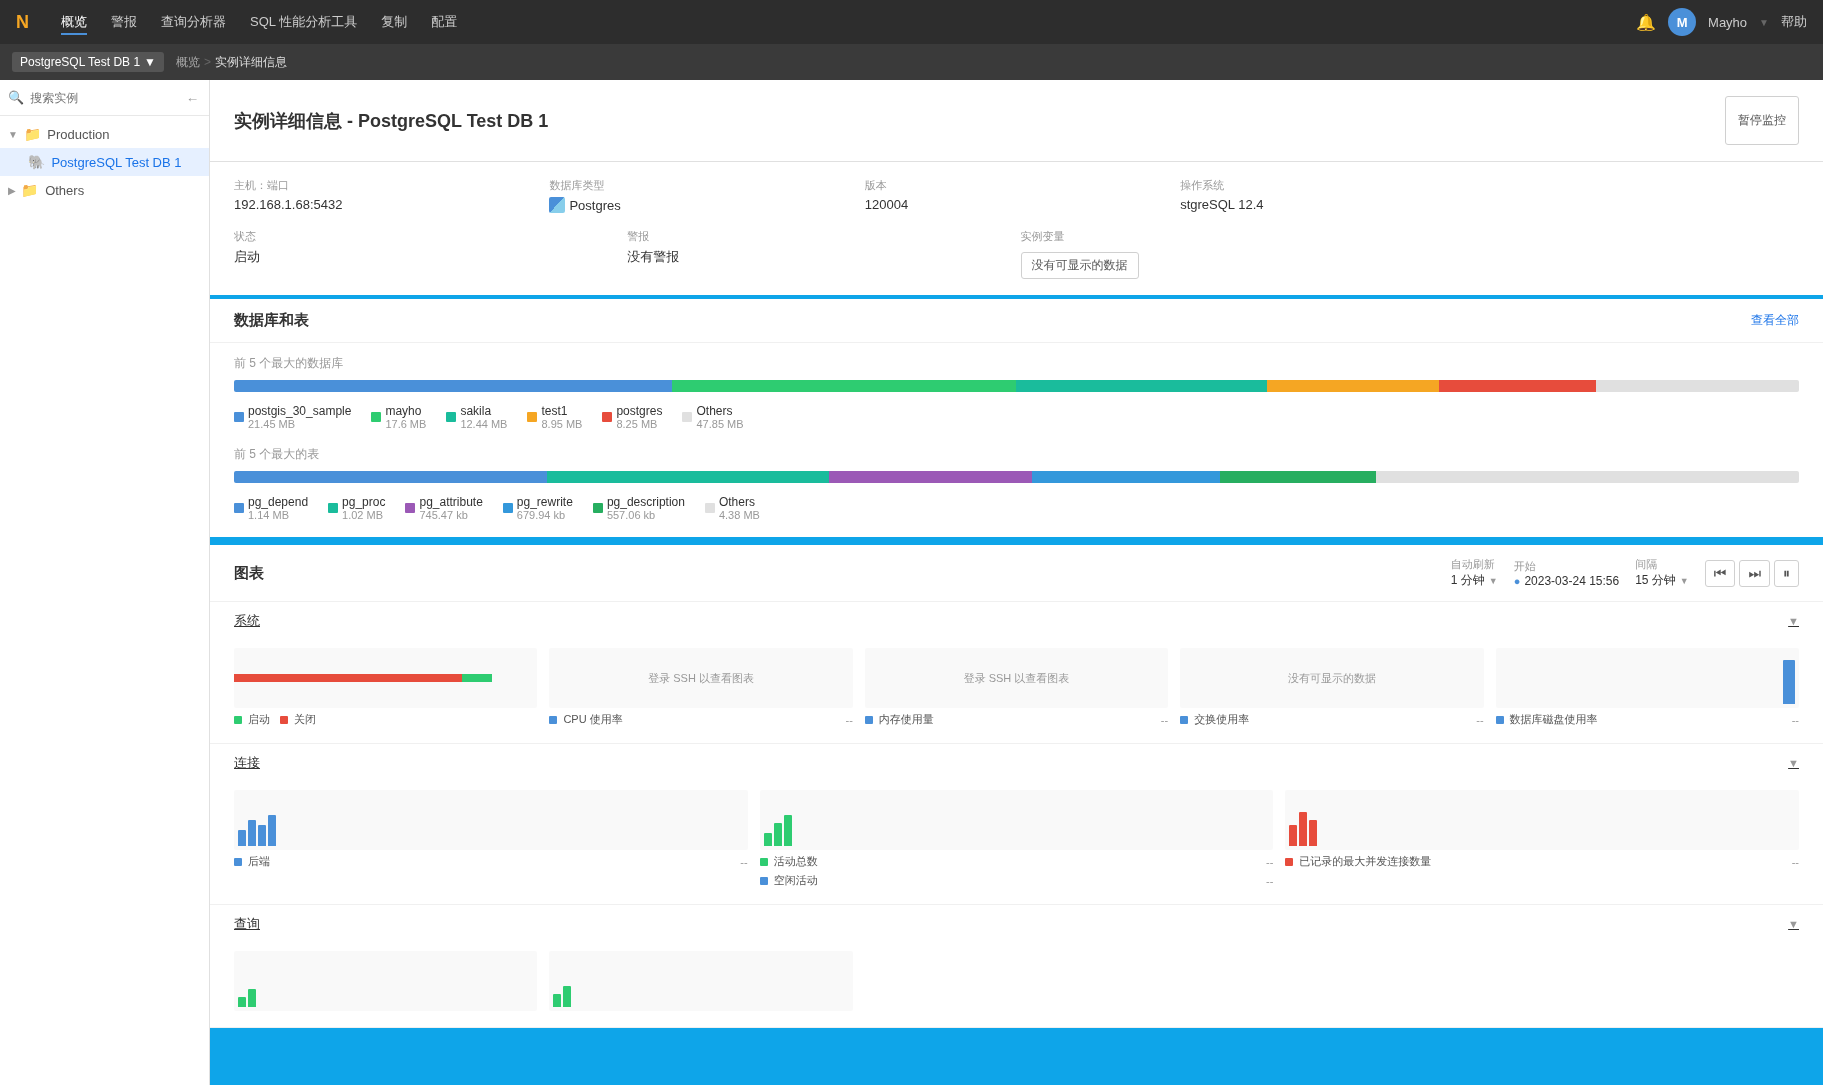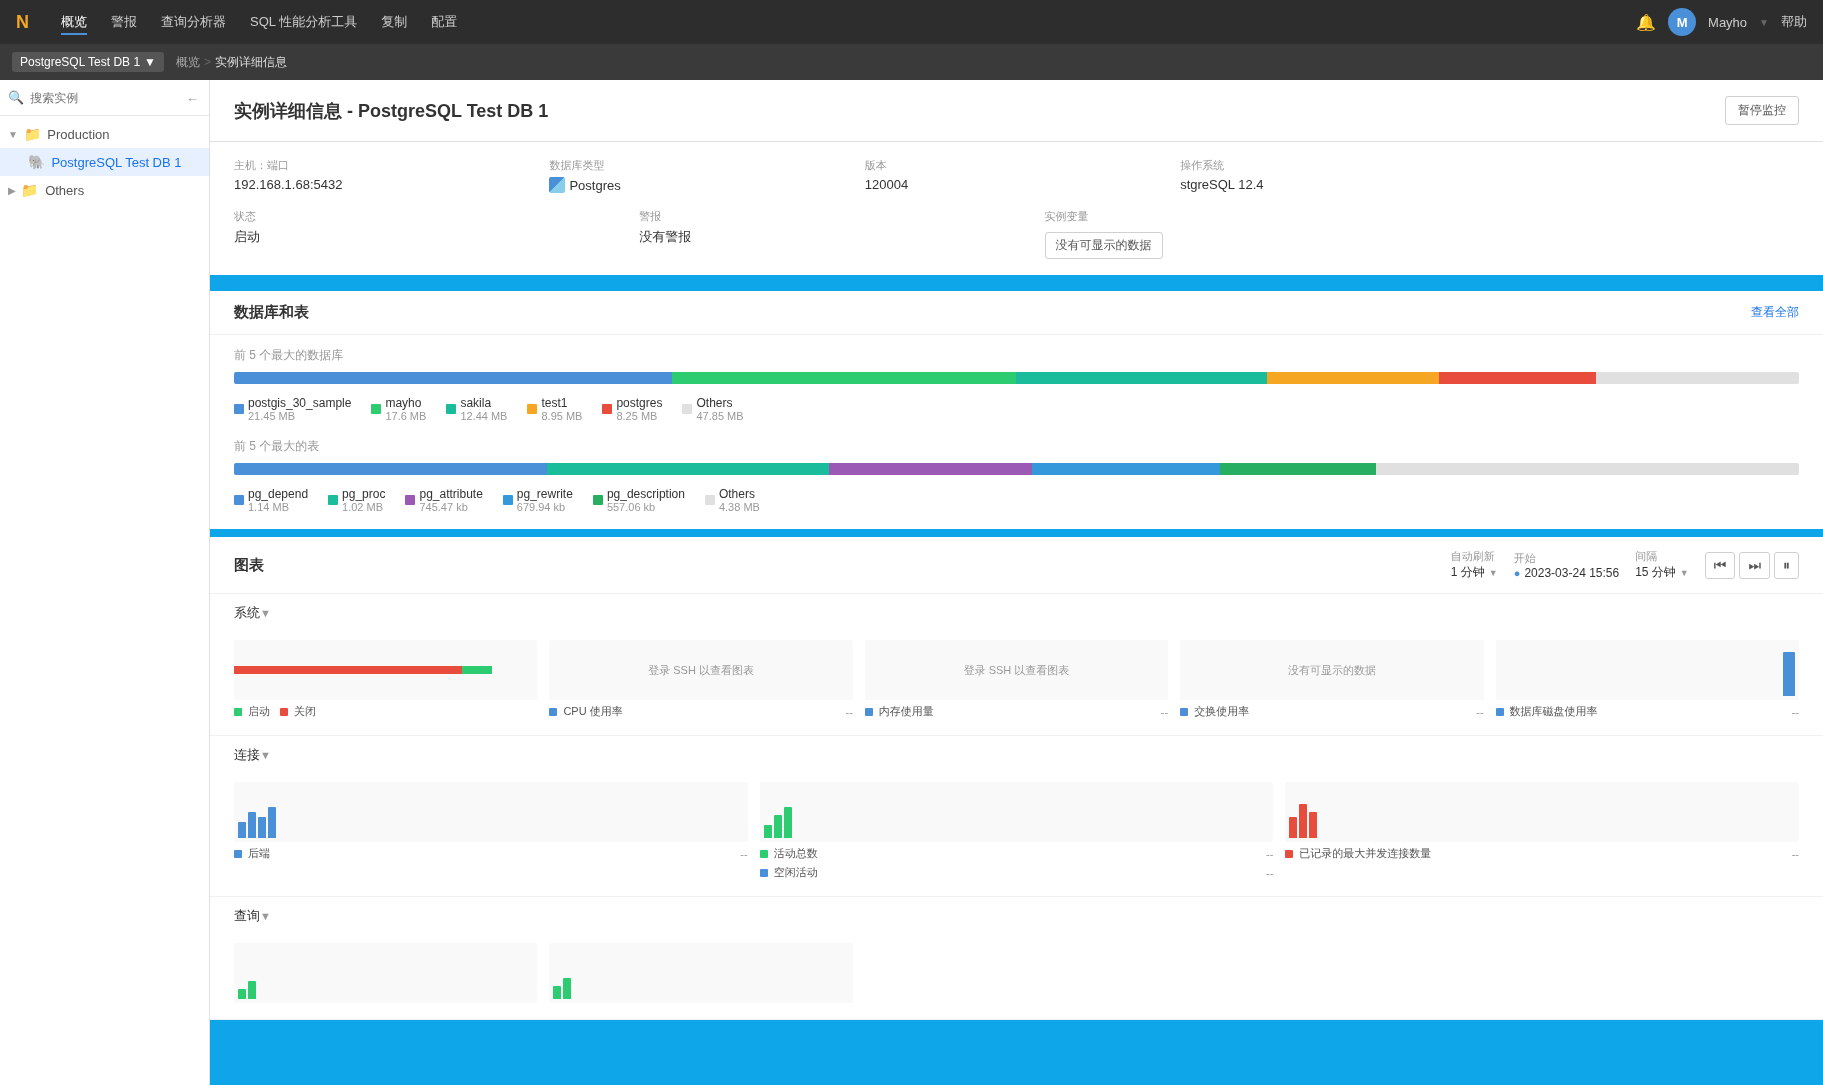--- a/index.html
+++ b/index.html
@@ -45,29 +45,29 @@
     .tree-group-header .caret { font-size: 10px; color: #999; }
     .tree-group-header .folder-icon { color: #f5a623; font-size: 14px; }
     .tree-item { display: flex; align-items: center; gap: 6px; padding: 6px 8px 6px 28px; cursor: pointer; font-size: 13px; color: #555; }
     .tree-item.active { background: #e6f0ff; color: #1a73e8; }
     .tree-item .db-icon { font-size: 14px; }
 
     
     .content { flex: 1; overflow-y: auto; background: #0ea5e9; }
     .content-header { background: #fff; padding: 16px 24px; border-bottom: 1px solid #e0e0e0; display: flex; align-items: center; justify-content: space-between; }
     .content-header h1 { font-size: 18px; font-weight: 600; color: #333; }
-    .btn-stop { background: none; border: 1px solid #d0d0d0; border-radius: 3px; padding: 5px 12px; font-size: 12px; color: #555; cursor: pointer; }
-
-    
-    .info-section { background: #fff; padding: 16px 24px; margin-bottom: 16px; }
+    .btn-stop { background: none; border: 1px solid #d0d0d0; border-radius: 3px; padding: 15px 12px; font-size: 12px; color: #555; cursor: pointer; }
+
+    
+    .info-section { background: #fff; padding: 16px 24px; margin-bottom: 4px; }
     .info-grid { display: grid; grid-template-columns: repeat(5, 1fr); gap: 12px; }
     .info-item .label { font-size: 11px; color: #999; margin-bottom: 4px; }
     .info-item .value { font-size: 13px; color: #333; display: flex; align-items: center; gap: 4px; }
     .info-item .value .pg-icon { width: 16px; height: 16px; background: linear-gradient(135deg, #4a90d9 50%, #87ceeb 50%); border-radius: 2px; display: inline-block; }
-    .info-row2 { display: grid; grid-template-columns: 1fr 1fr 2fr; gap: 28px; margin-top: 16px; }
+    .info-row2 { display: grid; grid-template-columns: 1fr 1fr 2fr; gap: 4px; margin-top: 16px; }
     .info-item2 .label { font-size: 11px; color: #999; margin-bottom: 4px; }
     .info-item2 .value { font-size: 13px; color: #333; }
     .btn-edit-var { background: none; border: 1px solid #d0d0d0; border-radius: 3px; padding: 4px 10px; font-size: 12px; color: #555; cursor: pointer; margin-top: 4px; }
 
     
     .db-section { background: #fff; margin-bottom: 8px; padding: 0; }
     .section-header { display: flex; align-items: center; justify-content: space-between; padding: 12px 24px; border-bottom: 1px solid #f0f0f0; }
     .section-title { font-size: 15px; font-weight: 600; color: #333; }
     .section-link { color: #1a73e8; font-size: 12px; cursor: pointer; }
     .section-body { padding: 12px 24px; }
@@ -91,21 +91,21 @@
     .charts-controls { margin-left: auto; display: flex; align-items: center; gap: 16px; }
     .ctrl-group { display: flex; flex-direction: column; align-items: flex-start; }
     .ctrl-label { font-size: 11px; color: #999; }
     .ctrl-value { font-size: 12px; color: #333; display: flex; align-items: center; gap: 4px; }
     .ctrl-value .caret { font-size: 9px; color: #999; }
     .ctrl-btn { background: none; border: 1px solid #d0d0d0; border-radius: 3px; padding: 4px 8px; font-size: 14px; cursor: pointer; color: #555; }
     .ctrl-btns { display: flex; gap: 4px; }
 
     
     .subsection { border-bottom: 1px solid #f0f0f0; }
-    .subsection-header { display: flex; align-items: center; justify-content: flex-start; padding: 10px 24px; cursor: pointer; }
+    .subsection-header { display: flex; align-items: center; justify-content: space-between; padding: 10px 24px; cursor: pointer; text-decoration: underline; }
     .subsection-title { font-size: 13px; font-weight: 500; color: #333; }
     .subsection-caret { color: #999; font-size: 11px; }
     .subsection-body { padding: 8px 24px 16px; }
 
     
     .chart-grid { display: grid; grid-template-columns: repeat(5, 1fr); gap: 12px; }
     .chart-item { display: flex; flex-direction: column; }
     .chart-area { height: 60px; background: #f9f9f9; border-radius: 2px; overflow: hidden; position: relative; display: flex; align-items: flex-end; }
     .chart-overlay { position: absolute; inset: 0; display: flex; align-items: center; justify-content: center; }
     .chart-overlay-text { font-size: 11px; color: #999; text-align: center; }

